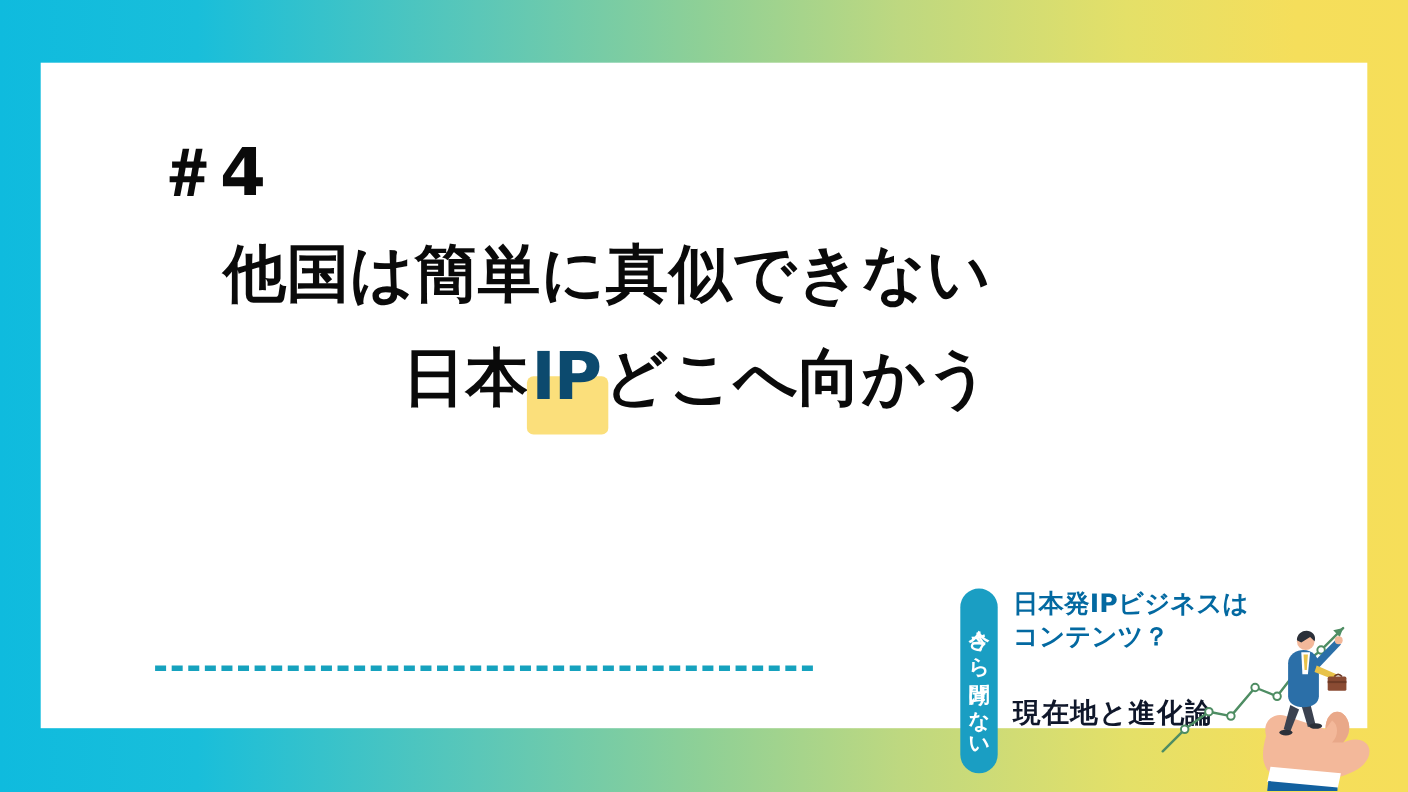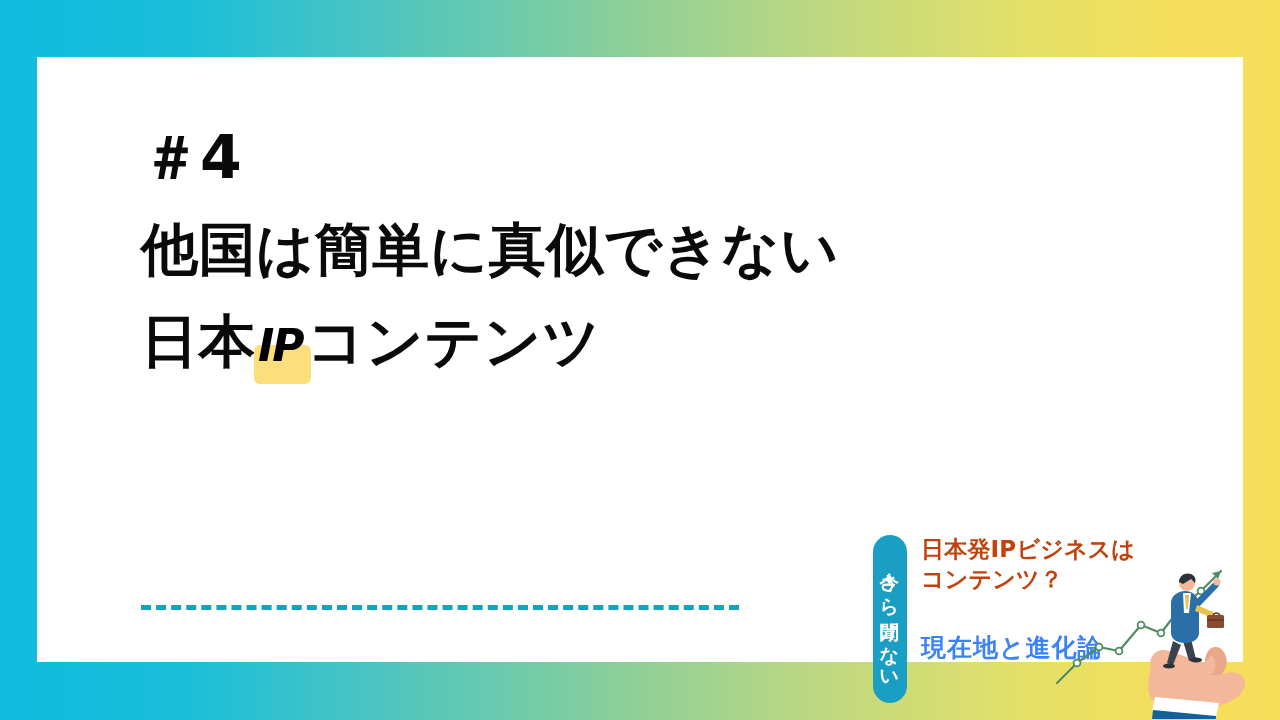--- a/index.html
+++ b/index.html
@@ -49,37 +49,37 @@
 
   .hl-line {
     font-family: "DejaVu Sans", "Liberation Sans", sans-serif;
     font-weight: 700;
     font-size: 57px;
     line-height: 1.62;
     letter-spacing: 0.5px;
     color: #0a0a0a;
     margin: 0;
     white-space: nowrap;
+    text-align: right;
   }
 
   .hl-line.line3 {
     letter-spacing: 1px;
   }
 
   
   .ip-mark {
     position: relative;
     display: inline-block;
-    color: #000000;
-    font-weight: 700;
-    font-size: 44px;
+    color: #0c4a6e;
+    font-weight: 700;
+    font-size: 60px;
     letter-spacing: -2px;
     padding: 0 4px 0 2px;
     z-index: 1;
-    font-style: italic;
   }
   .ip-mark::before {
     content: "";
     position: absolute;
     left: -2px;
     right: -4px;
     top: 48%;
     bottom: -2px;
     background: #FBDF7B;
     border-radius: 6px;
@@ -130,32 +130,32 @@
     position: absolute;
     left: 48px;
     top: 0px;
     width: 300px;
   }
 
   .bt-line {
     font-weight: 700;
     font-size: 23px;
     line-height: 1.30;
-    color: #c2410c;
+    color: #0369a1;
     letter-spacing: 0.2px;
     white-space: nowrap;
     margin: 0;
   }
   .bt-line.lead { padding-top: 6px; }
 
   .bt-sub {
     font-weight: 700;
     font-size: 25px;
     line-height: 1.2;
-    color: #3b82f6;
+    color: #0f172a;
     letter-spacing: 1px;
     white-space: nowrap;
     margin: 0;
     padding-top: 38px;
   }
 
   .illus {
     position: absolute;
     left: 182px;
     top: 22px;
@@ -171,21 +171,21 @@
 <div class="stage">
 
   <div class="card">
 
     <div class="headline">
 
       <div class="hl-num">＃4</div>
 
       <div class="hl-line">他国は簡単に真似できない</div>
 
-      <div class="hl-line line2"><span>日本</span><span class="ip-mark">IP</span><span>コンテンツ</span></div>
+      <div class="hl-line line2"><span>日本</span><span class="ip-mark">IP</span><span>どこへ向かう</span></div>
 
     </div>
 
     <div class="dashline"></div>
 
     <div class="badge">
 
       <div class="vpill">今さら聞けない</div>
 
       <div class="badge-text">

